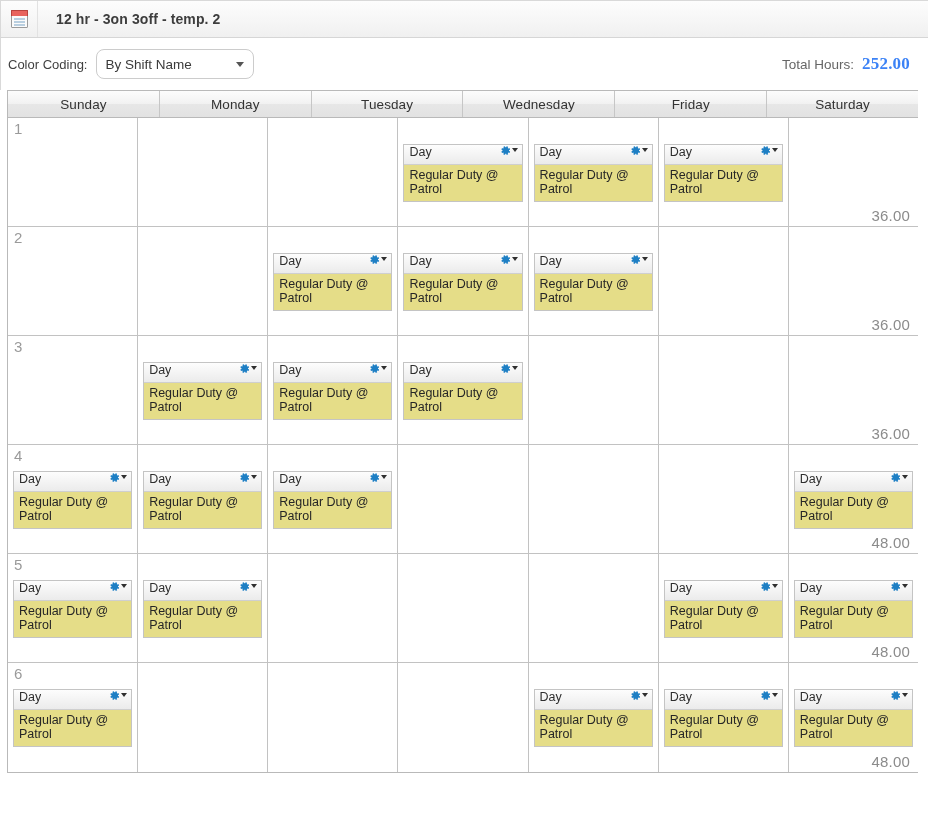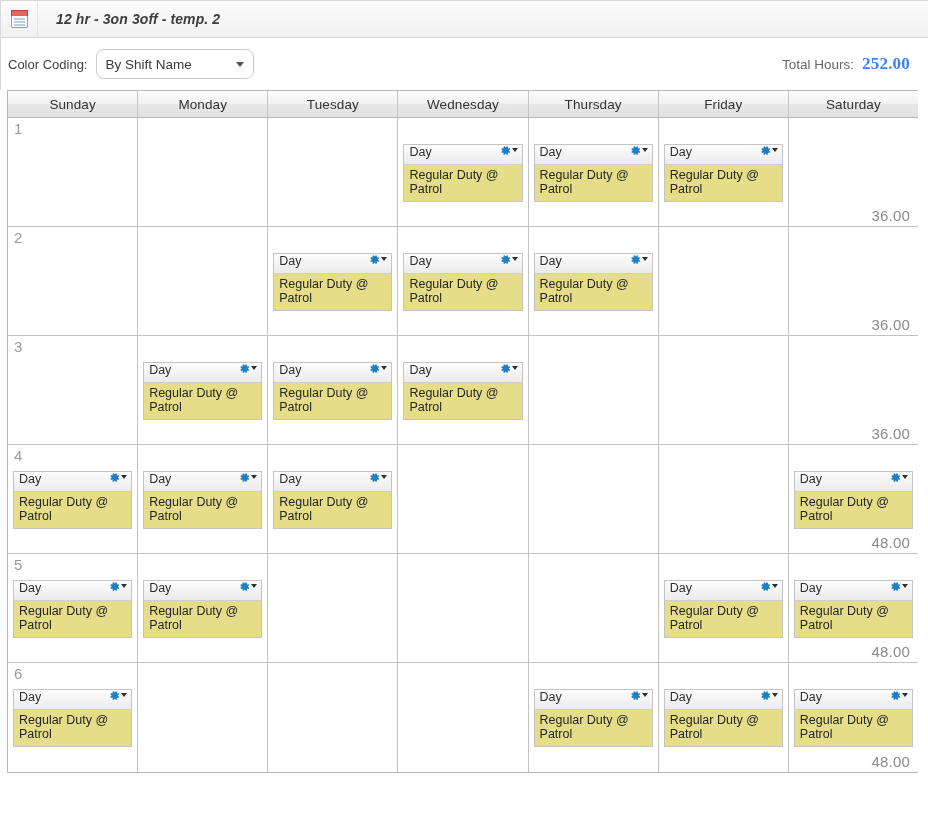--- a/index.html
+++ b/index.html
@@ -24,21 +24,20 @@
 
   
   .titlebar {
     display: flex;
     align-items: stretch;
     height: 38px;
     background: linear-gradient(to bottom, #fdfdfd 0%, #f6f6f6 55%, #f0f0f0 100%);
     border-bottom: 1px solid #d6d6d6;
     border-top: 1px solid #d9d9d9;
     border-left: 1px solid #d9d9d9;
-    font-style: italic;
   }
   .tb-icon-cell {
     width: 37px;
     display: flex;
     align-items: center;
     justify-content: center;
     border-right: 1px solid #e2e2e2;
   }
   .cal-icon {
     position: relative;
@@ -265,21 +264,20 @@
       <span>Total Hours:</span><span class="th-value">252.00</span>
     </div>
   </div>
 
   <div class="cal-wrap">
     <div class="cal-head">
       <div class="hcell">Sunday</div>
       <div class="hcell">Monday</div>
       <div class="hcell">Tuesday</div>
       <div class="hcell">Wednesday</div>
-      <div class="hcell">Thursday</div>
       <div class="hcell">Friday</div>
       <div class="hcell">Saturday</div>
     </div>
     <div id="cal-body">
         <div class="cal-row">
           <div class="daycell">
             <div class="rownum">1</div>
           </div>
           <div class="daycell"></div>
           <div class="daycell"></div>

